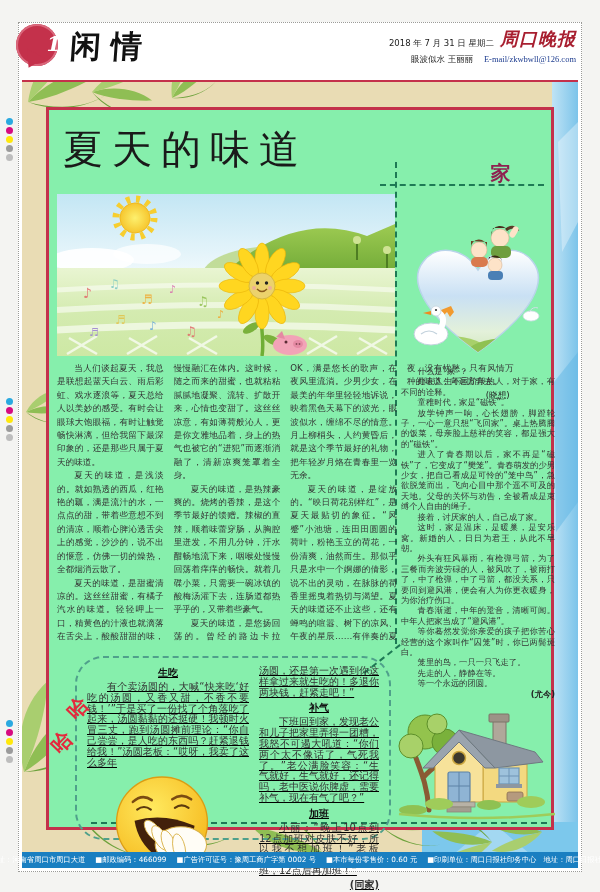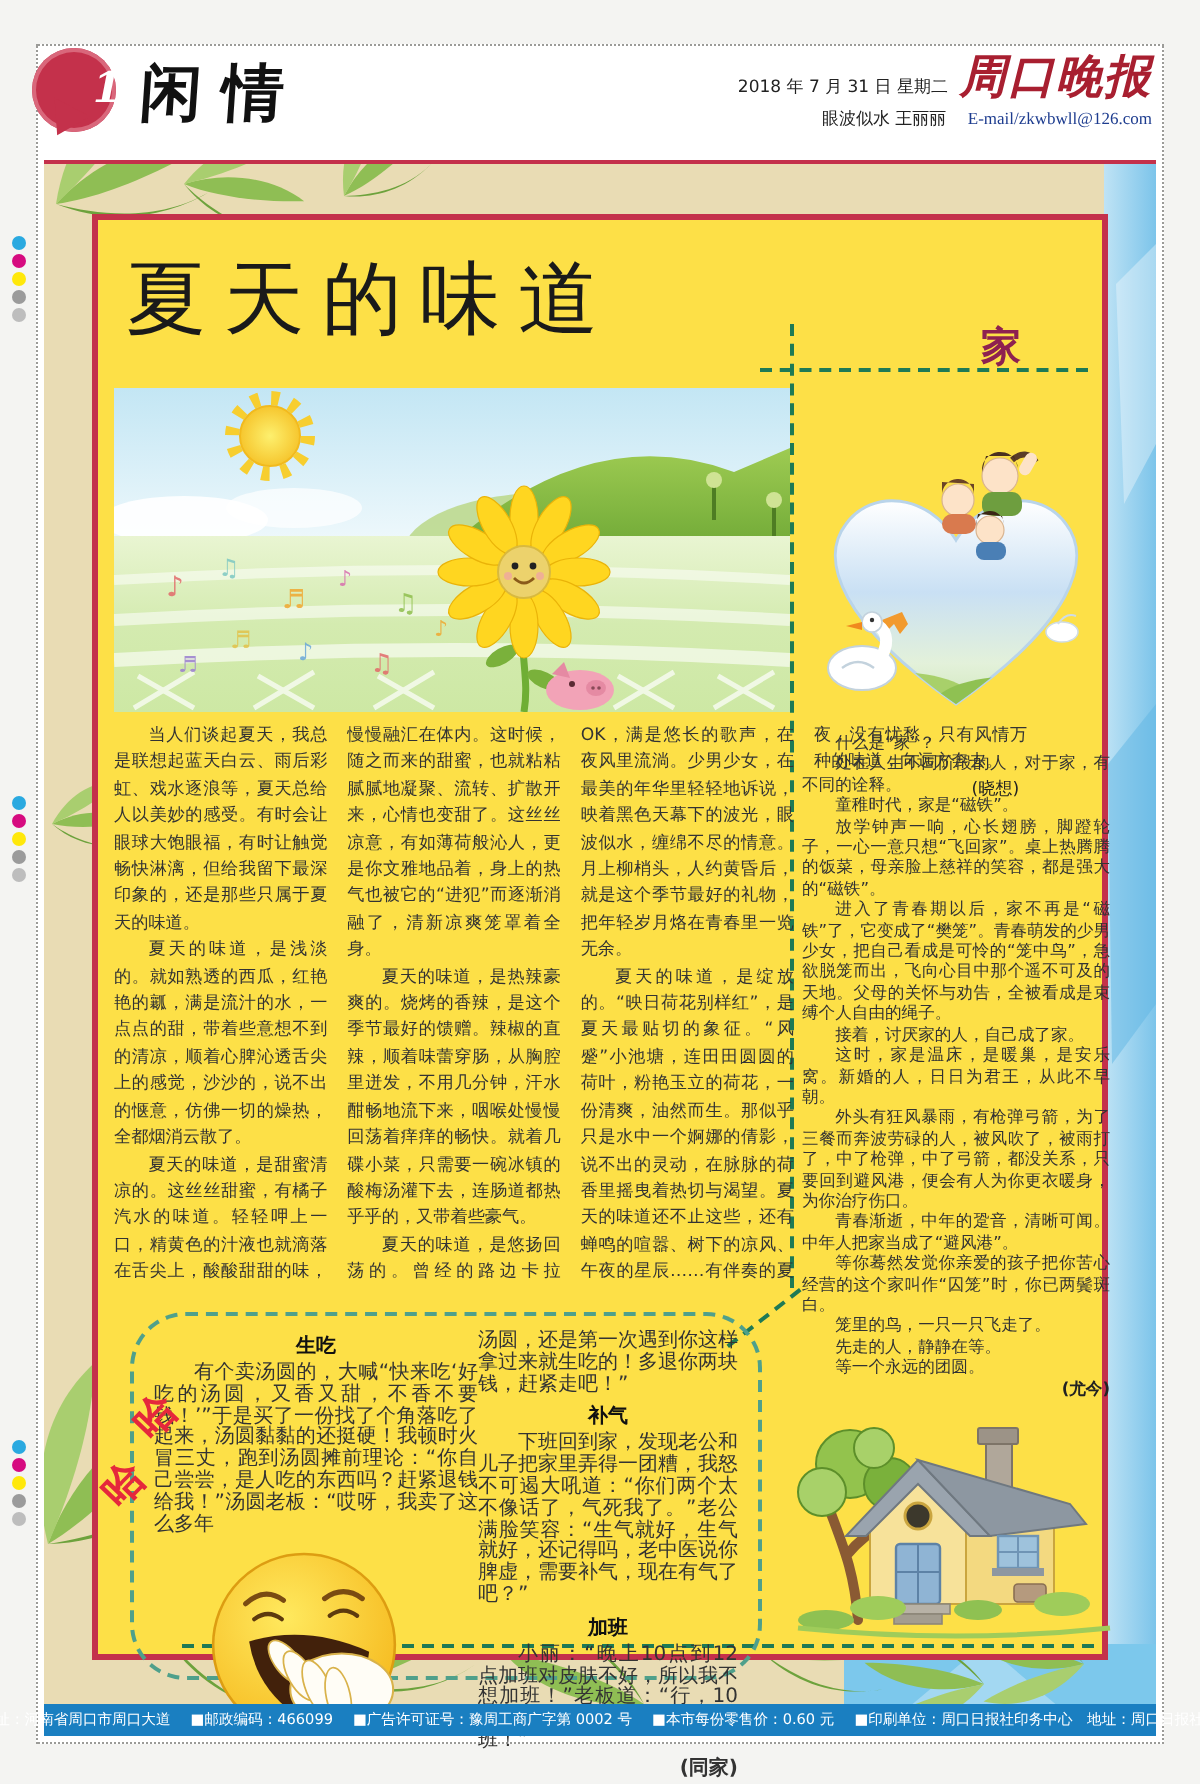--- a/index.html
+++ b/index.html
@@ -18,28 +18,28 @@
   .balloon{position:absolute;left:-6px;top:0px;width:42px;height:42px;border-radius:50%;
         background:#c4314b;box-shadow:inset 0 0 0 2px #d9677b;}
   .balloon:after{content:"";position:absolute;left:4px;bottom:-12px;width:0;height:0;
         border:10px solid transparent;border-top:16px solid #c4314b;transform:rotate(28deg);}
   .balloon span{position:absolute;left:0;top:7px;width:42px;text-align:center;color:#fff;
         font-family:"DejaVu Serif",serif;font-style:italic;font-size:21px;font-weight:bold;padding-left:24px;}
   .section-title{position:absolute;left:48px;top:2px;font-family:"DejaVu Serif",serif;
         font-weight:bold;font-size:31px;letter-spacing:10px;color:#111;transform:skewX(-4deg);}
   .header-right{position:absolute;right:2px;top:4px;text-align:right;}
   .date-line{font-size:8.5px;color:#222;display:flex;align-items:flex-end;justify-content:flex-end;gap:6px;}
-  .masthead{font-family:"DejaVu Serif",serif;font-weight:bold;font-style:italic;font-size:23px;
+  .masthead{font-family:"DejaVu Serif",serif;font-weight:bold;font-style:italic;font-size:18px;
         line-height:22px;color:#a81f30;letter-spacing:1px;}
   .editor-line{margin-top:4px;font-size:8.5px;color:#222;}
   .editor-line .email{color:#1d3c8f;margin-left:8px;font-family:Liberation Serif, serif;}
   
   .bg-band{position:absolute;left:22px;top:82px;width:556px;height:782px;}
   
-  .content-box{position:absolute;left:46px;top:107px;width:508px;height:723px;background:#fde047;
+  .content-box{position:absolute;left:46px;top:107px;width:508px;height:723px;background:#86efac;
         border:3px solid #c4314b;box-sizing:border-box;}
   .main-title{position:absolute;left:14px;top:12px;font-size:40px;font-weight:500;color:#1a1a1a;
         letter-spacing:9px;font-family:"DejaVu Sans",sans-serif;}
   .divider-v{position:absolute;left:346px;top:52px;height:482px;border-left:2px dashed #1e7a55;}
   .divider-h{position:absolute;left:331px;top:74px;width:164px;border-top:2px dashed #1e7a55;}
   .divider-diag{position:absolute;left:310px;top:548px;width:46px;border-top:2px dashed #1e7a55;
         transform:rotate(-38deg);}
   .divider-bottom{position:absolute;left:42px;top:712px;width:456px;border-top:2px dashed #1e7a55;z-index:1;}
   .scene{position:absolute;left:8px;top:84px;width:338px;height:162px;}
   .article-cols{position:absolute;left:8px;top:252px;width:340px;height:288px;
@@ -48,22 +48,22 @@
   .article-cols p.sig{text-indent:0;text-align:right;padding-right:4px;color:#222;}
   .home-title{position:absolute;left:408px;top:50px;width:90px;text-align:center;font-size:20px;
         font-weight:bold;color:#8e2150;letter-spacing:3px;}
   .heart-ill{position:absolute;left:354px;top:114px;width:150px;height:138px;}
   .home-text{position:absolute;left:352px;top:256px;width:154px;font-size:8.3px;line-height:10.4px;
         color:#333;text-align:justify;}
   .home-text p{margin:0;text-indent:2em;}
   .home-text p.sig{text-indent:0;text-align:right;font-weight:bold;color:#222;}
   .house-ill{position:absolute;left:346px;top:588px;width:164px;height:128px;z-index:2;}
   
-  .joke-box{position:absolute;left:16px;top:546px;width:316px;height:184px;box-sizing:border-box;
-        border:2px dashed #4fa08b;border-radius:28px;padding:8px 10px;display:flex;z-index:2;background:transparent;}
+  .joke-box{position:absolute;left:26px;top:546px;width:316px;height:184px;box-sizing:border-box;
+        border:2px dashed #4fa08b;border-radius:28px;padding:8px 10px;display:flex;gap:10px;z-index:2;background:transparent;text-decoration:underline;}
   .joke-col1{width:162px;}
   .joke-col2{flex:1;}
   .joke-box h3{margin:0 0 2px 0;text-align:center;font-size:10px;color:#111;}
   .joke-box p{margin:0 0 3px 0;font-size:10px;line-height:10.8px;color:#333;text-align:justify;text-indent:2em;}
   .joke-box p.cont{text-indent:0;}
   .joke-box p.attr{text-align:right;text-indent:0;font-weight:bold;}
   .emoji{display:block;margin:2px 0 0 14px;}
   .haha{position:absolute;left:0px;top:580px;width:60px;height:90px;z-index:3;}
   .haha span{position:absolute;font-size:21px;font-weight:bold;color:#e5283c;transform:rotate(-46deg);}
   .haha .h1{left:18px;top:4px;}

